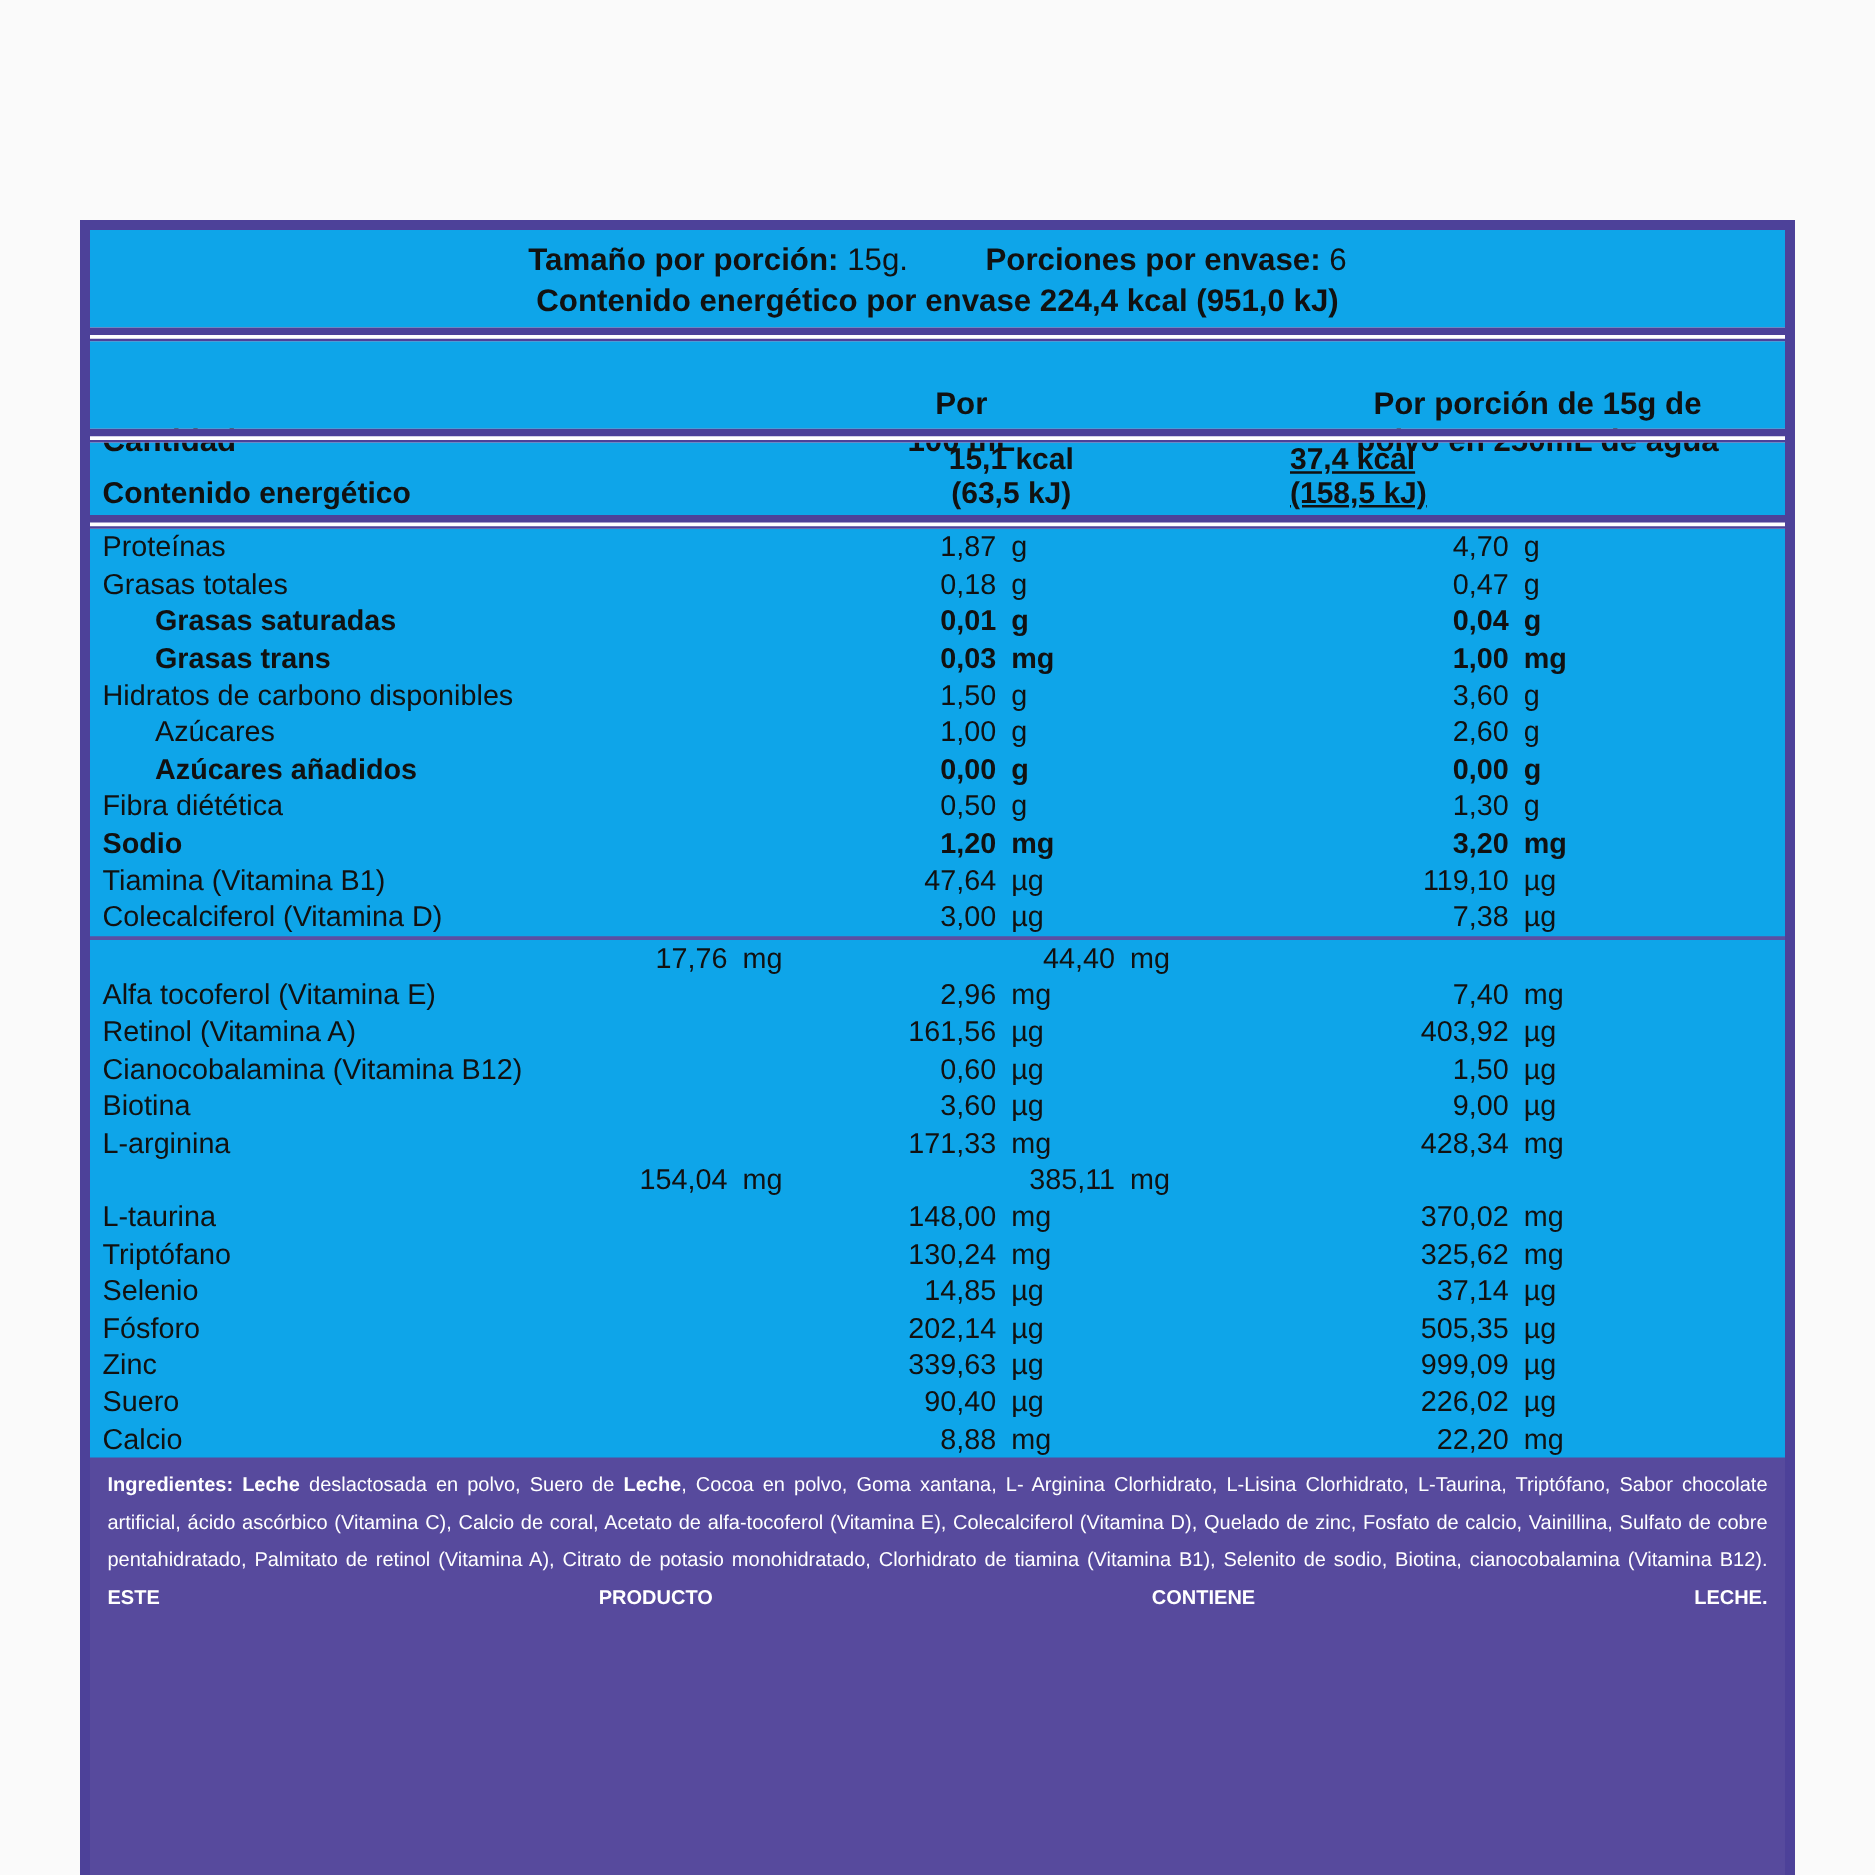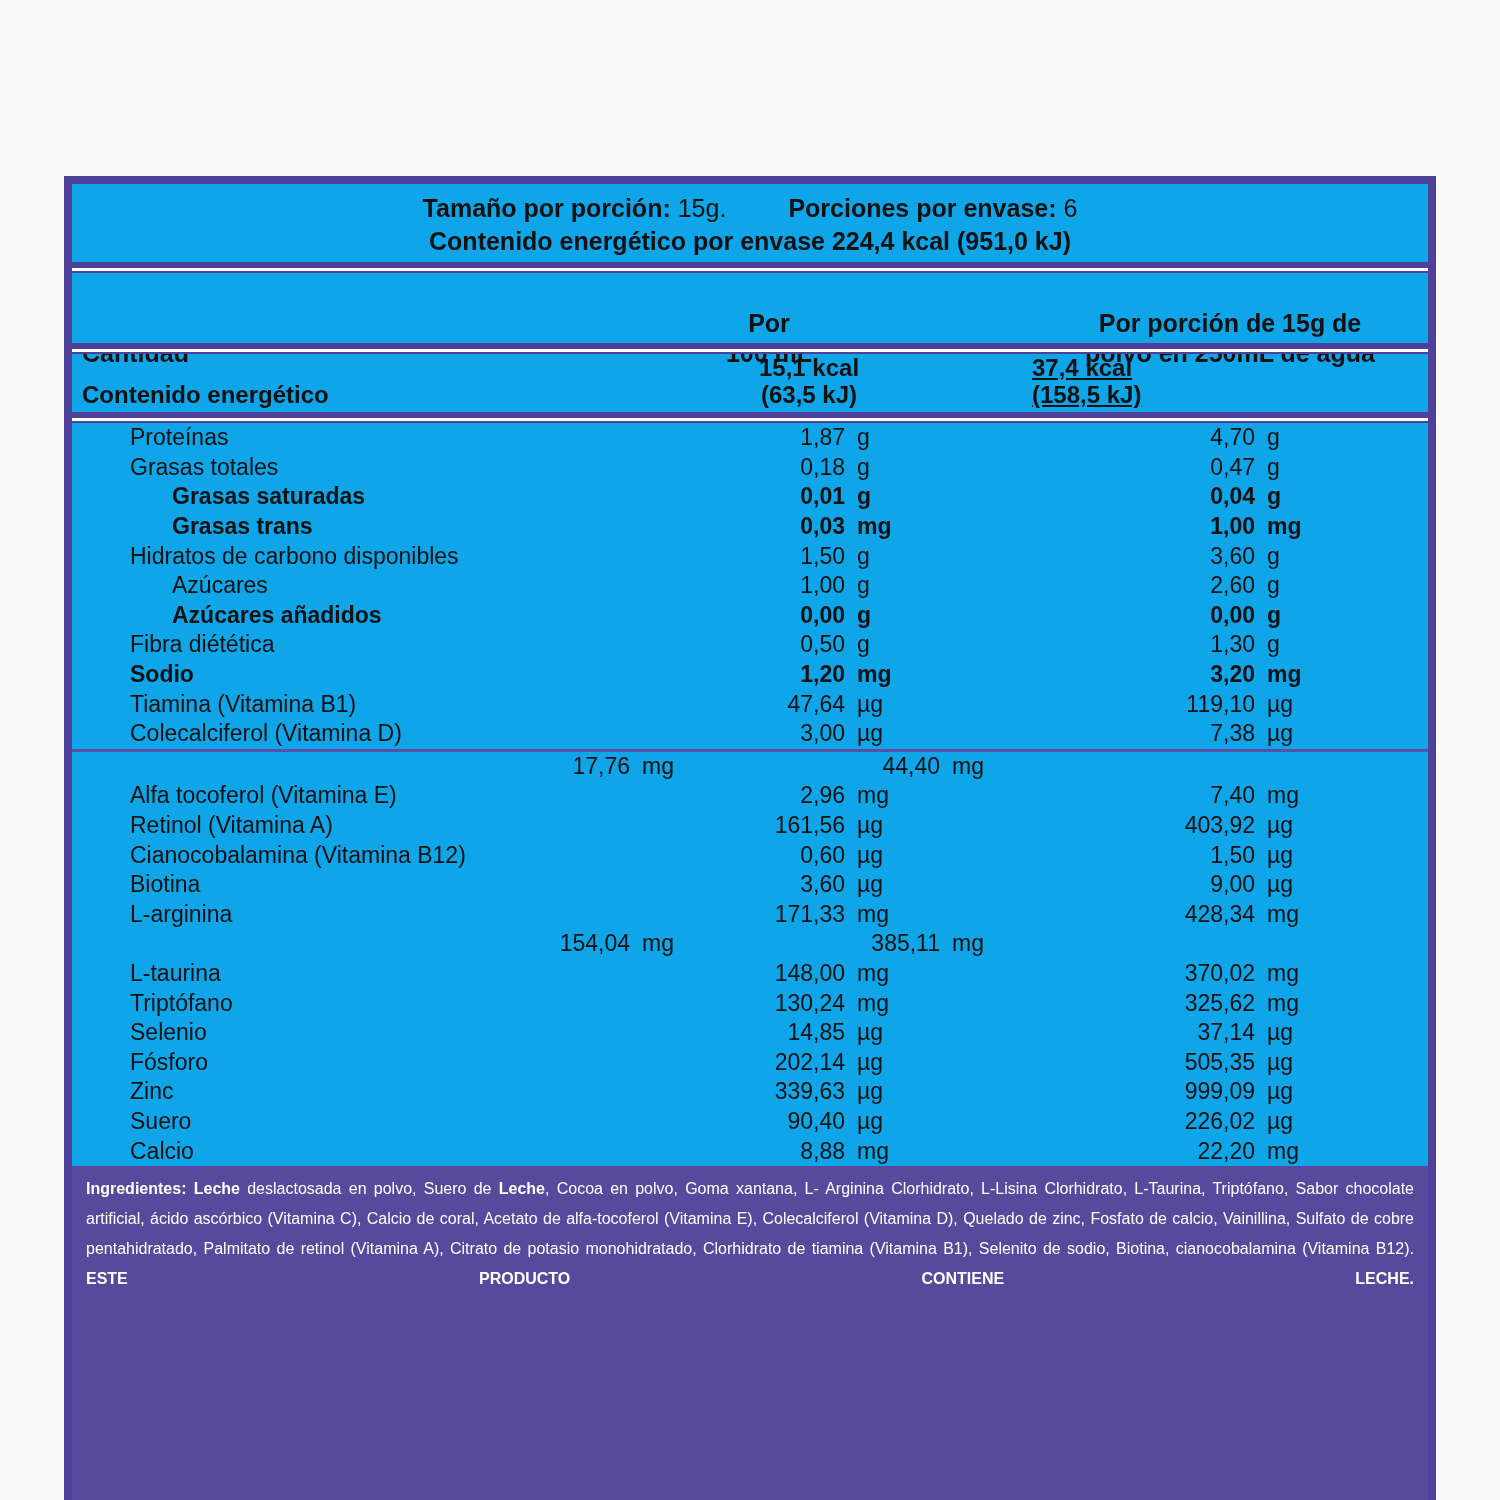--- a/index.html
+++ b/index.html
@@ -33,21 +33,21 @@
   .grid{display:grid;grid-template-columns:500px 215px 95px 315px 1fr;padding-left:10px;}
   
   .hdr{flex:none;height:70px;align-items:end;padding-bottom:6px;font-size:25px;font-weight:bold;line-height:30px;}
   .hdr .span-b{grid-column:2/4;text-align:center;padding-left:64px;margin-top:35px;}
   .hdr .span-c{grid-column:4/6;text-align:center;padding-left:140px;}
   
   .energy{flex:none;height:58px;align-items:end;padding-bottom:4px;font-size:24px;font-weight:bold;line-height:27px;}
   .energy .span-b{grid-column:2/4;text-align:center;padding-left:144px;}
   .energy .span-c{grid-column:4/6;text-align:left;padding-left:140px;text-decoration:underline;}
   
-  .rows{flex:none;padding-left:48px;}
+  .rows{flex:none;}
   .row{height:29.6px;align-items:center;font-size:23px;}
   .cell{white-space:nowrap;}
   .lbl{padding-left:0;}
   .ind{padding-left:42px;}
   .num{text-align:right;}
   .unit{text-align:left;padding-left:12px;}
   .it{}
   
   .band{
     flex:1;background:var(--band);color:#fff;

